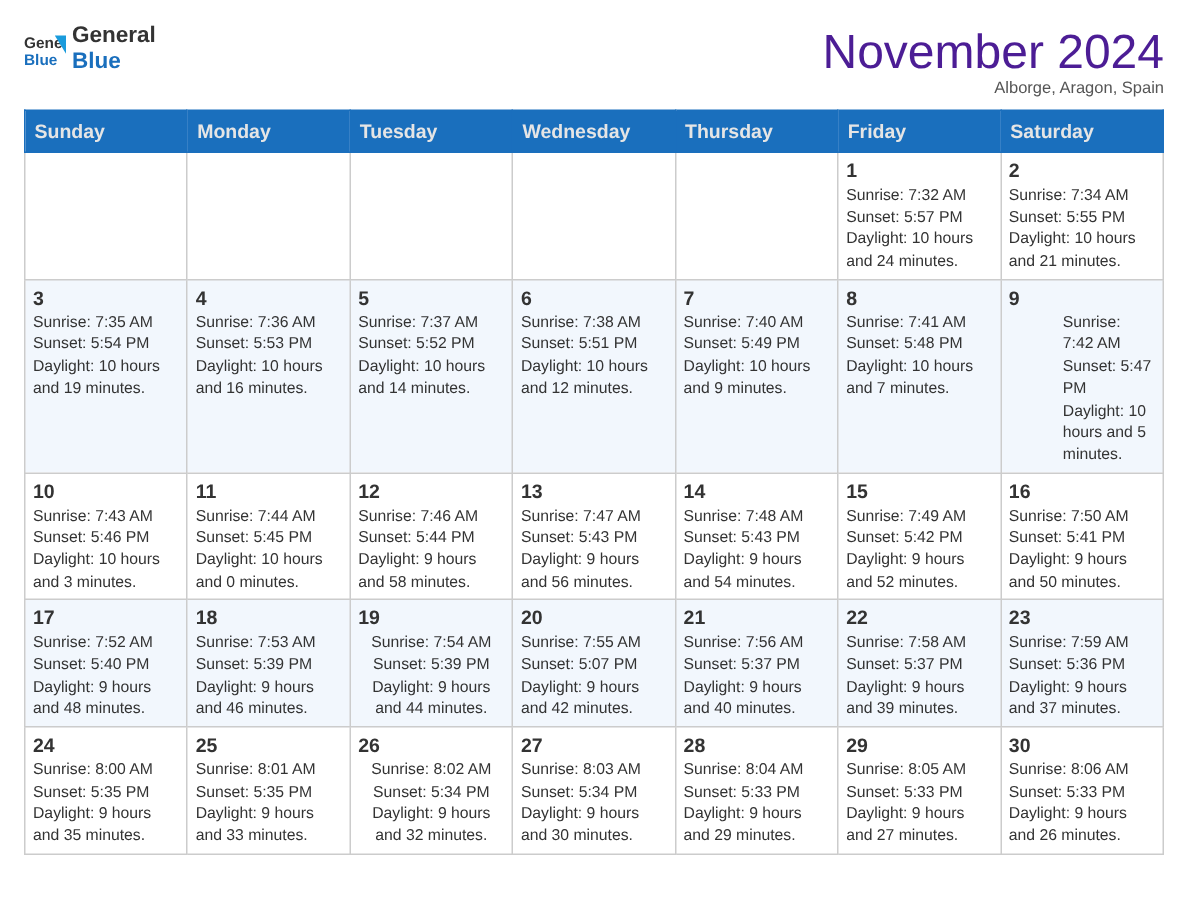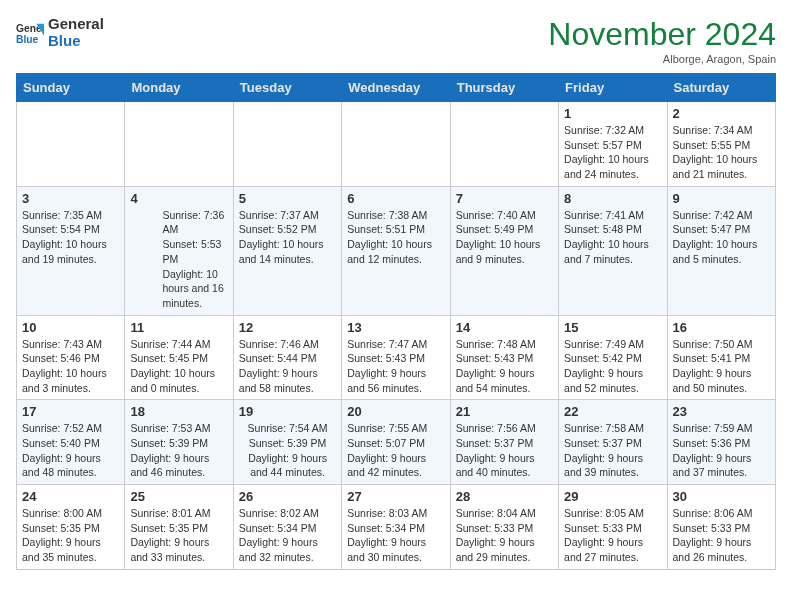--- a/index.html
+++ b/index.html
@@ -24,21 +24,21 @@
     .logo-icon {
       width: 28px;
       height: 28px;
     }
     .title-block {
       text-align: right;
     }
     .month-title {
       font-size: 32px;
       font-weight: normal;
-      color: #15803d;
+      color: #4c1d95;
     }
     .location {
       font-size: 11px;
       color: #555;
     }
     table {
       width: 100%;
       border-collapse: collapse;
       table-layout: fixed;
     }
@@ -133,21 +133,21 @@
       </tr>
       <tr>
         <td>
           <span class="day-number">3</span>
           <div class="day-info" style="white-space: pre-line;">Sunrise: 7:35 AM
 Sunset: 5:54 PM
 Daylight: 10 hours and 19 minutes.</div>
         </td>
         <td>
           <span class="day-number">4</span>
-          <div class="day-info" style="white-space: pre-line; margin-left: 32px;">Sunrise: 7:36 AM
+          <div class="day-info" style="white-space: pre-line;">Sunrise: 7:36 AM
 Sunset: 5:53 PM
 Daylight: 10 hours and 16 minutes.</div>
         </td>
         <td>
           <span class="day-number">5</span>
           <div class="day-info" style="white-space: pre-line;">Sunrise: 7:37 AM
 Sunset: 5:52 PM
 Daylight: 10 hours and 14 minutes.</div>
         </td>
         <td>
@@ -163,21 +163,21 @@
 Daylight: 10 hours and 9 minutes.</div>
         </td>
         <td>
           <span class="day-number">8</span>
           <div class="day-info" style="white-space: pre-line;">Sunrise: 7:41 AM
 Sunset: 5:48 PM
 Daylight: 10 hours and 7 minutes.</div>
         </td>
         <td>
           <span class="day-number">9</span>
-          <div class="day-info" style="white-space: pre-line;">Sunrise: 7:42 AM
+          <div class="day-info" style="white-space: pre-line; margin-left: 36px;">Sunrise: 7:42 AM
 Sunset: 5:47 PM
 Daylight: 10 hours and 5 minutes.</div>
         </td>
       </tr>
       <tr>
         <td>
           <span class="day-number">10</span>
           <div class="day-info" style="white-space: pre-line;">Sunrise: 7:43 AM
 Sunset: 5:46 PM
 Daylight: 10 hours and 3 minutes.</div>
@@ -271,21 +271,21 @@
 Daylight: 9 hours and 35 minutes.</div>
         </td>
         <td>
           <span class="day-number">25</span>
           <div class="day-info" style="white-space: pre-line;">Sunrise: 8:01 AM
 Sunset: 5:35 PM
 Daylight: 9 hours and 33 minutes.</div>
         </td>
         <td>
           <span class="day-number">26</span>
-          <div class="day-info" style="white-space: pre-line;">Sunrise: 8:02 AM
+          <div class="day-info" style="white-space: pre-line; text-align: center;">Sunrise: 8:02 AM
 Sunset: 5:34 PM
 Daylight: 9 hours and 32 minutes.</div>
         </td>
         <td>
           <span class="day-number">27</span>
           <div class="day-info" style="white-space: pre-line;">Sunrise: 8:03 AM
 Sunset: 5:34 PM
 Daylight: 9 hours and 30 minutes.</div>
         </td>
         <td>

